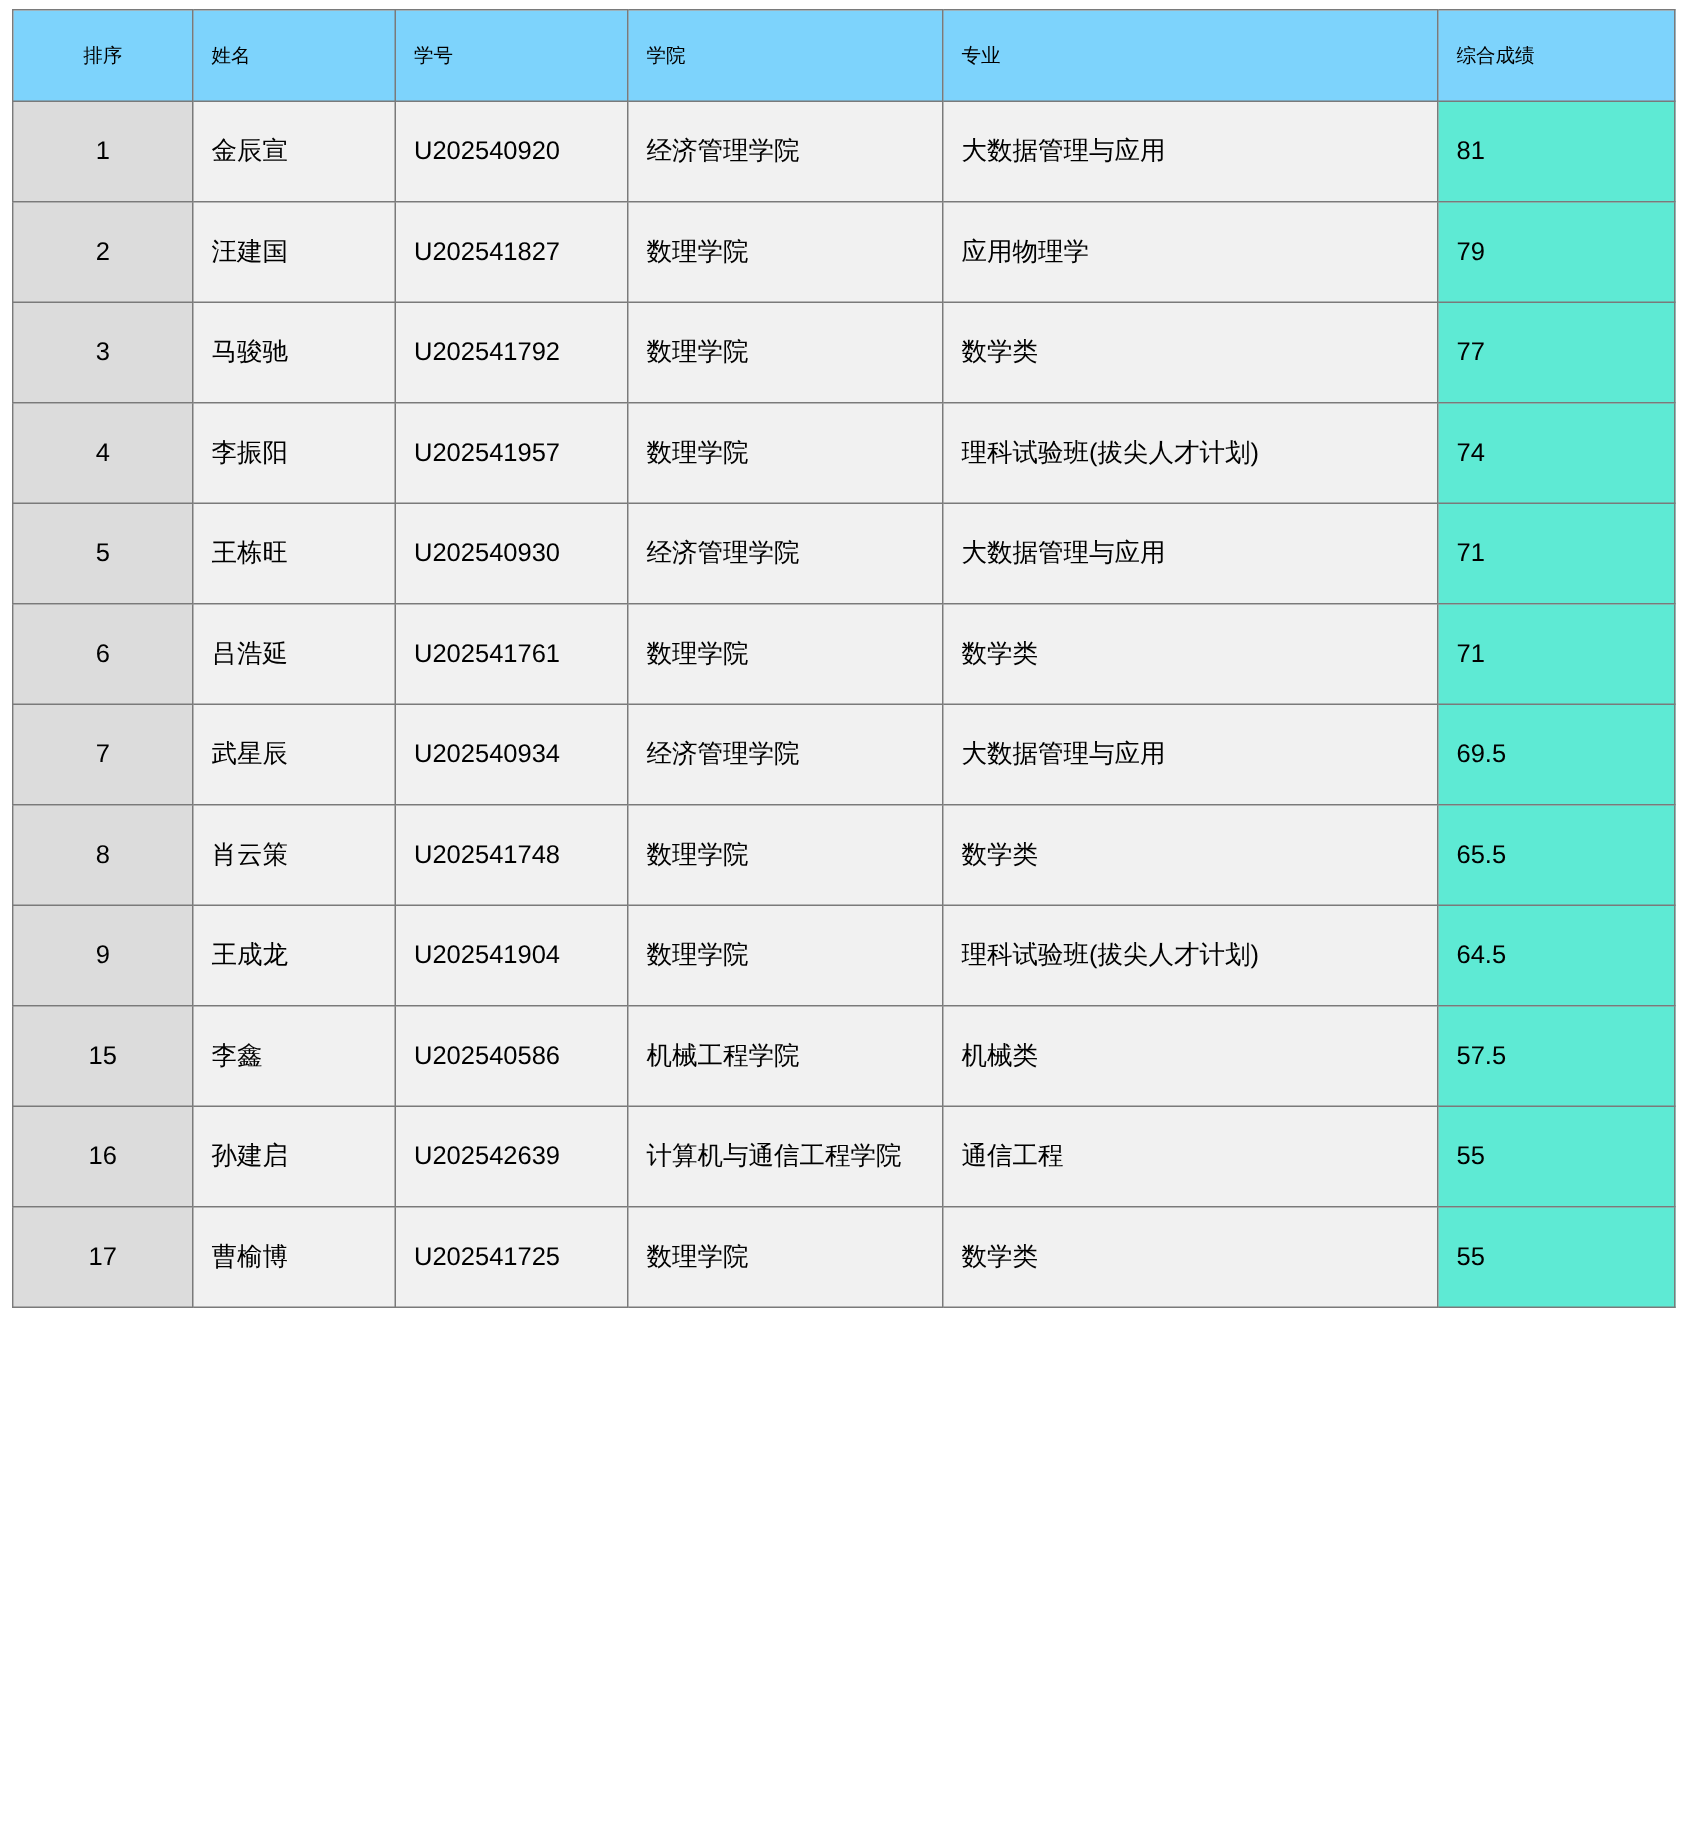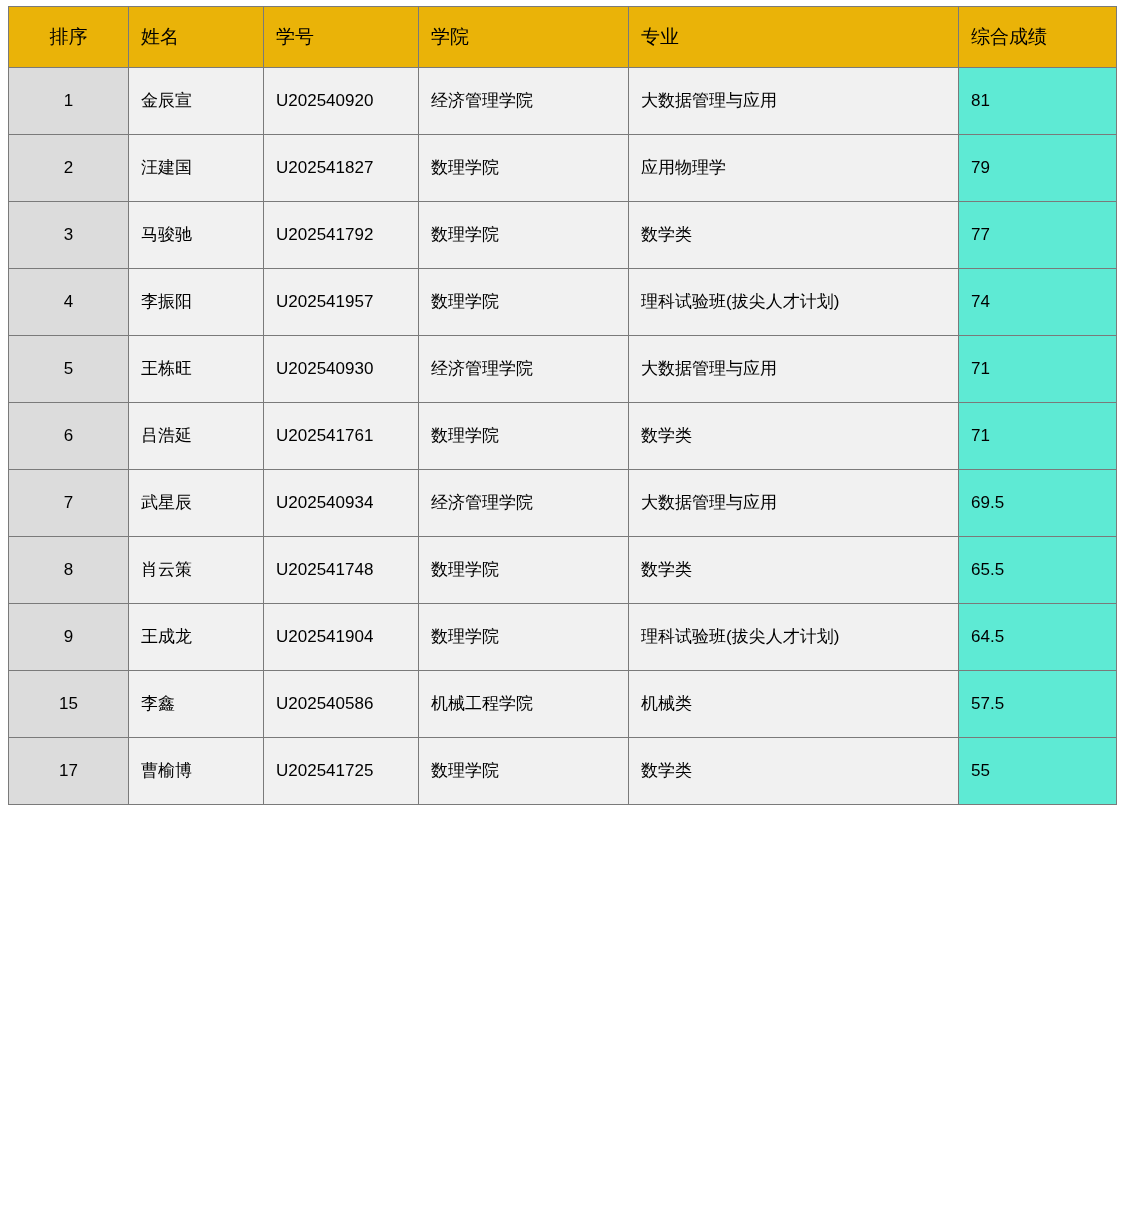--- a/index.html
+++ b/index.html
@@ -32,23 +32,23 @@
 
   table.rank-table th,
   table.rank-table td {
     border: 1px solid #7a7a7a;
     padding: 10px 12px;
     vertical-align: middle;
     line-height: 1.45;
     font-weight: normal;
   }
   thead th {
-    background: #eab308;
+    background: #7dd3fc;
     font-weight: bold;
-    font-size: 19px;
+    font-size: 13px;
     text-align: left;
     height: 40px;
   }
   thead th.col-rank {
     text-align: center;
   }
   tbody td {
     height: 46px;
   }
   tbody td.cell-rank {
@@ -165,20 +165,28 @@
         </tr>
         <tr>
           <td class="cell-rank">15</td>
           <td class="cell-name">李鑫</td>
           <td class="cell-id">U202540586</td>
           <td class="cell-school">机械工程学院</td>
           <td class="cell-major">机械类</td>
           <td class="cell-score">57.5</td>
         </tr>
         <tr>
+          <td class="cell-rank">16</td>
+          <td class="cell-name">孙建启</td>
+          <td class="cell-id">U202542639</td>
+          <td class="cell-school">计算机与通信工程学院</td>
+          <td class="cell-major">通信工程</td>
+          <td class="cell-score">55</td>
+        </tr>
+        <tr>
           <td class="cell-rank">17</td>
           <td class="cell-name">曹榆博</td>
           <td class="cell-id">U202541725</td>
           <td class="cell-school">数理学院</td>
           <td class="cell-major">数学类</td>
           <td class="cell-score">55</td>
         </tr>
       </tbody>
   </table>
 </div>

